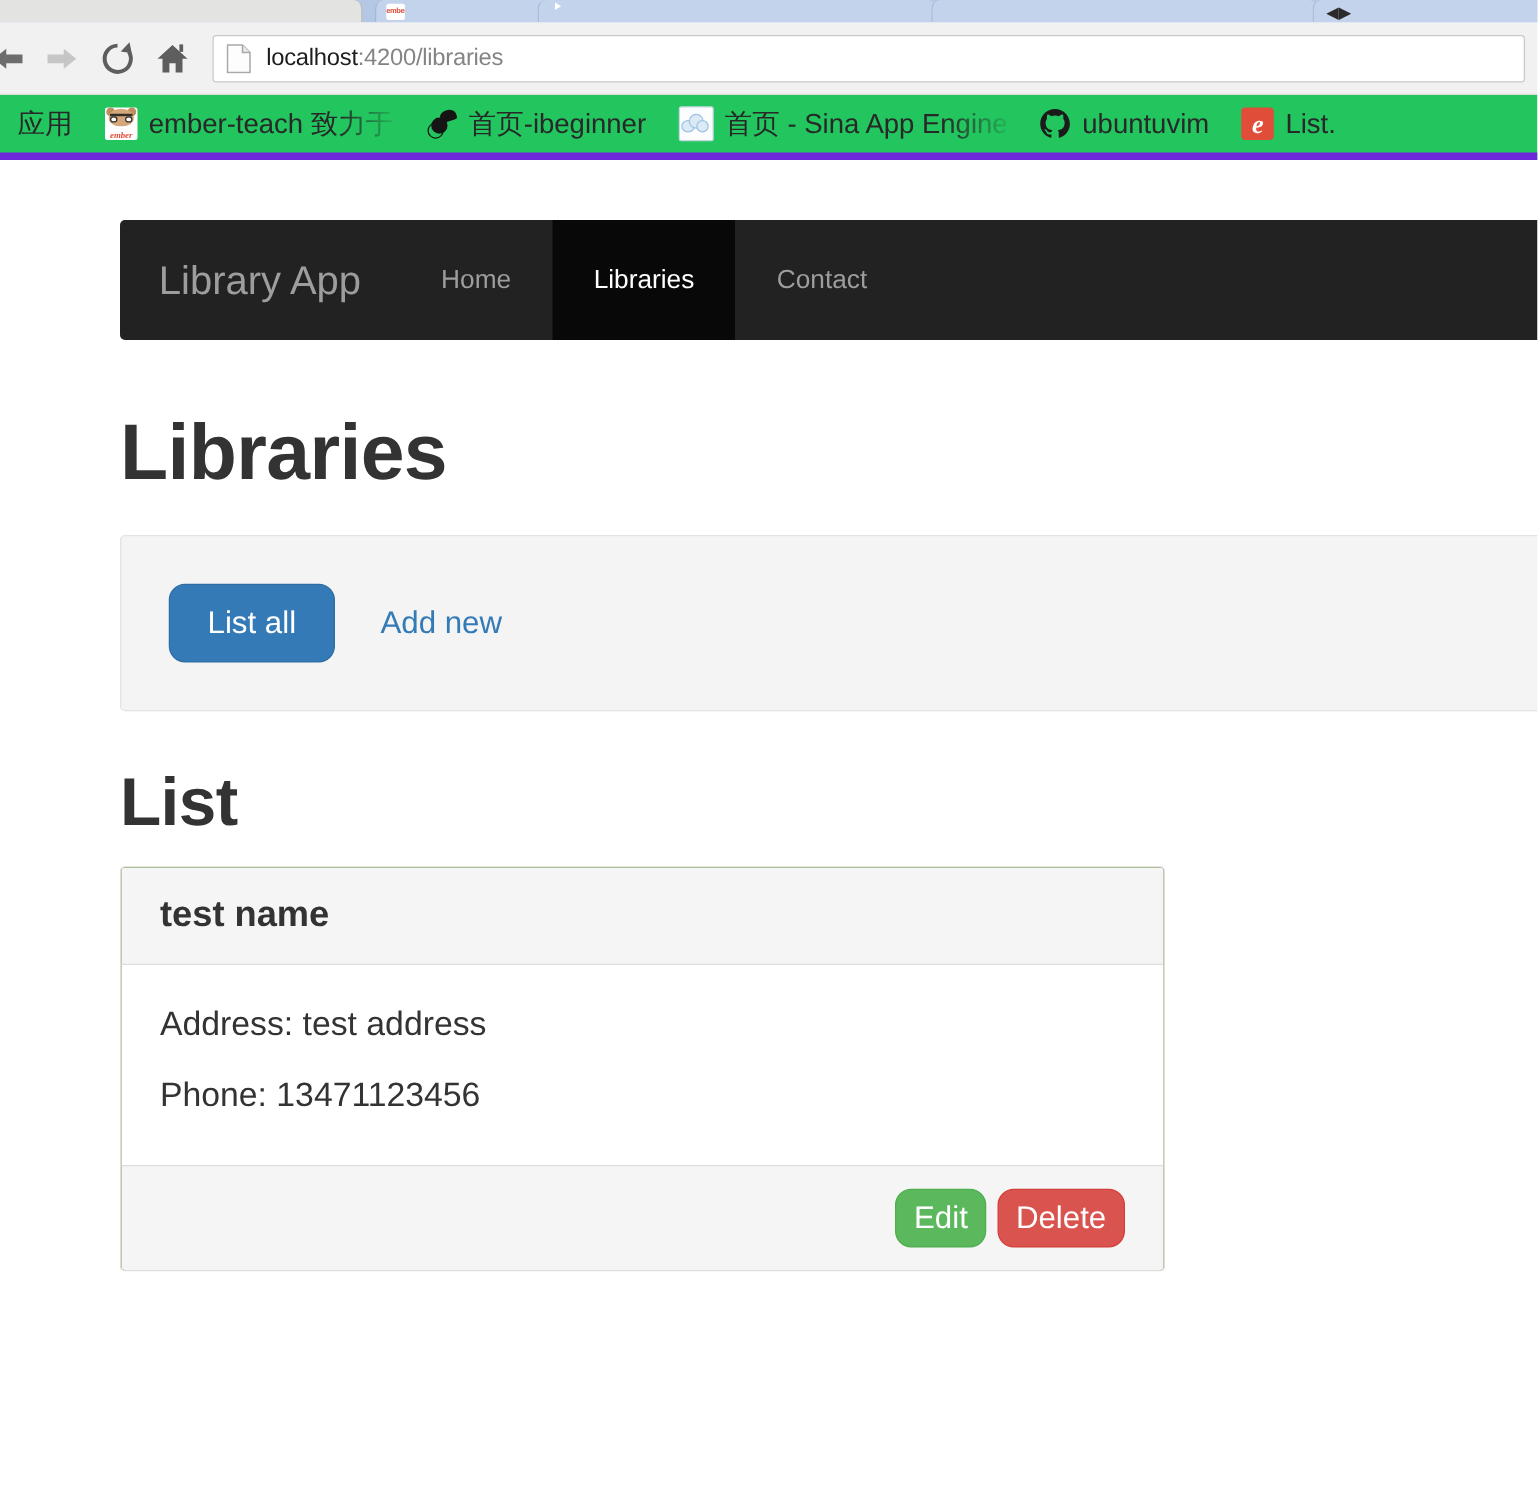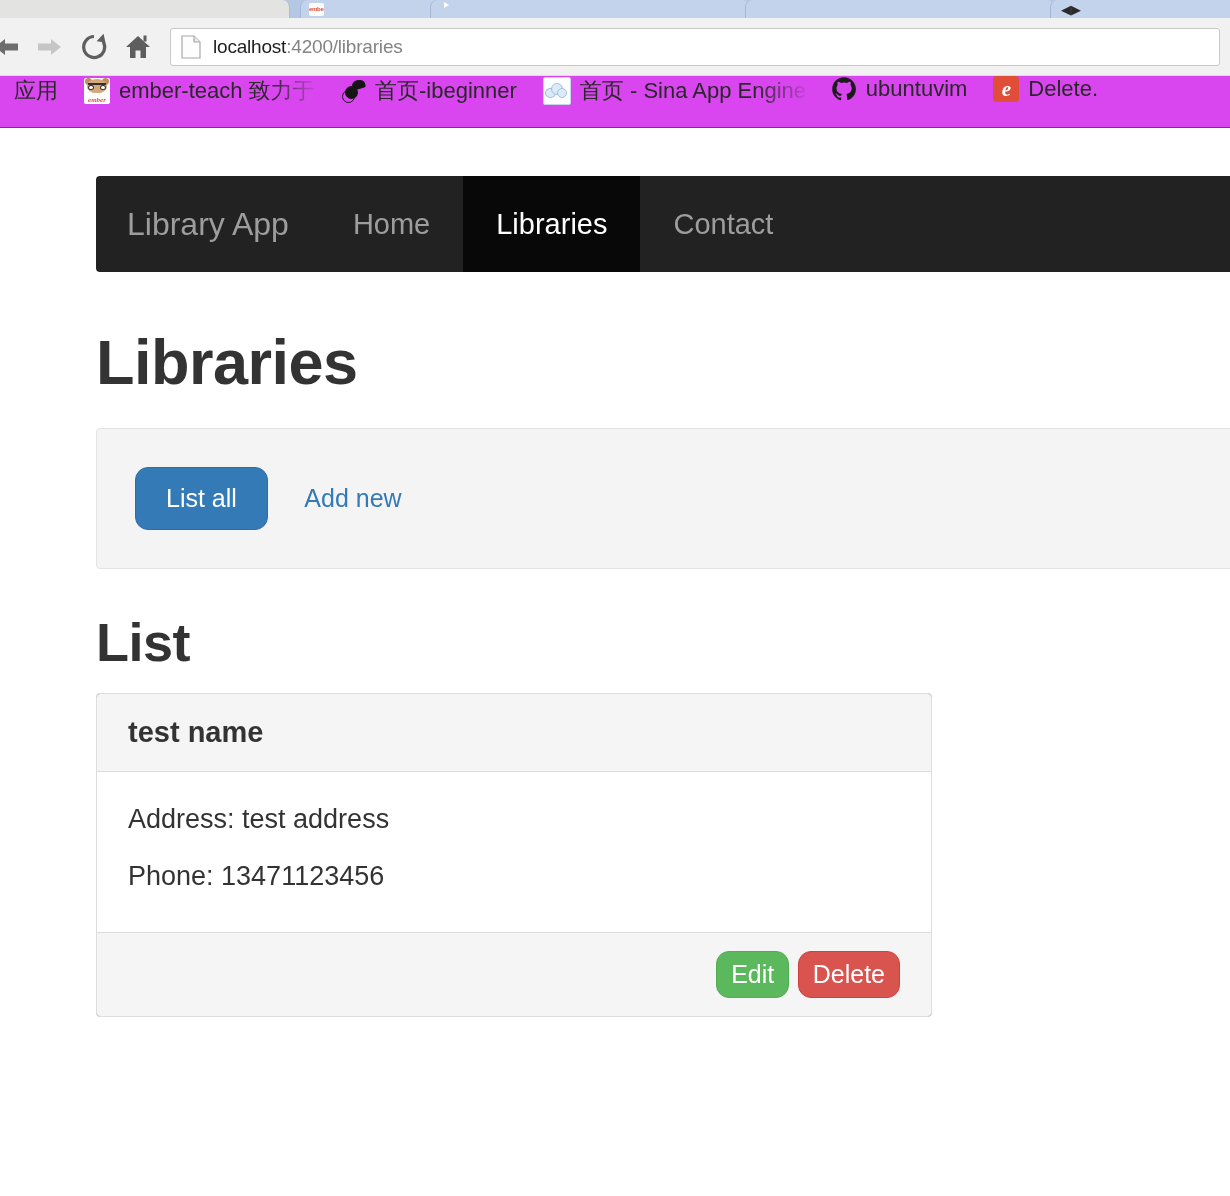--- a/index.html
+++ b/index.html
@@ -125,24 +125,24 @@
     font-size: 19px;
     letter-spacing: -0.2px;
     color: #848484;
     white-space: nowrap;
   }
   .url-host { color: #1d1d1d; }
 
   
   .bookmarks {
     height: 52px;
-    background: #d946ef;
-    border-bottom: 1px solid #6d28d9;
-    display: flex;
-    align-items: flex-start;
+    background: #22c55e;
+    border-bottom: 6px solid #6d28d9;
+    display: flex;
+    align-items: center;
     padding-left: 14px;
     box-sizing: border-box;
     overflow: hidden;
     white-space: nowrap;
   }
   .bm {
     display: flex;
     align-items: center;
     margin-right: 26px;
     flex: 0 0 auto;
@@ -305,21 +305,21 @@
     white-space: nowrap;
     flex: 0 0 auto;
   }
   .nav-items {
     display: flex;
     align-items: stretch;
     flex: 1 1 auto;
   }
   .nav-item {
     color: #9d9d9d;
-    font-size: 29px;
+    font-size: 21px;
     line-height: 96px;
     padding: 0 33px;
     white-space: nowrap;
     flex: 0 0 auto;
   }
   .nav-item.active {
     color: #ffffff;
     background: #080808;
   }
 
@@ -525,21 +525,21 @@
       <span class="favicon fav-gh">
         <svg width="26" height="26" viewBox="0 0 26 26" aria-hidden="true">
           <path fill="#1b1b1b" d="M13 1.2C6.4 1.2 1.2 6.5 1.2 13c0 5.2 3.4 9.6 8.1 11.2.6.1.8-.3.8-.6v-2.1c-3.3.7-4-1.6-4-1.6-.5-1.4-1.3-1.8-1.3-1.8-1.1-.7.1-.7.1-.7 1.2.1 1.8 1.2 1.8 1.2 1.1 1.8 2.8 1.3 3.5 1 .1-.8.4-1.3.8-1.6-2.7-.3-5.5-1.3-5.5-5.9 0-1.3.5-2.4 1.2-3.2-.1-.3-.5-1.5.1-3.2 0 0 1-.3 3.3 1.2a11.4 11.4 0 0 1 6 0c2.3-1.5 3.3-1.2 3.3-1.2.6 1.7.2 2.9.1 3.2.8.8 1.2 1.9 1.2 3.2 0 4.6-2.8 5.6-5.5 5.9.4.4.8 1.1.8 2.2v3.3c0 .3.2.7.8.6 4.7-1.6 8.1-6 8.1-11.2C24.8 6.5 19.6 1.2 13 1.2z"></path>
         </svg>
       </span>
       <span class="bm-label">ubuntuvim</span>
     </div>
 
     <div class="bm">
       <span class="favicon fav-e">e</span>
-      <span class="bm-label">Delete.</span>
+      <span class="bm-label">List.</span>
     </div>
   </div>
 </div>
 
 <div class="viewport">
   <div class="container">
 
     <div class="navbar">
       <div class="navbar-brand">Library App</div>
       <div class="nav-items">

